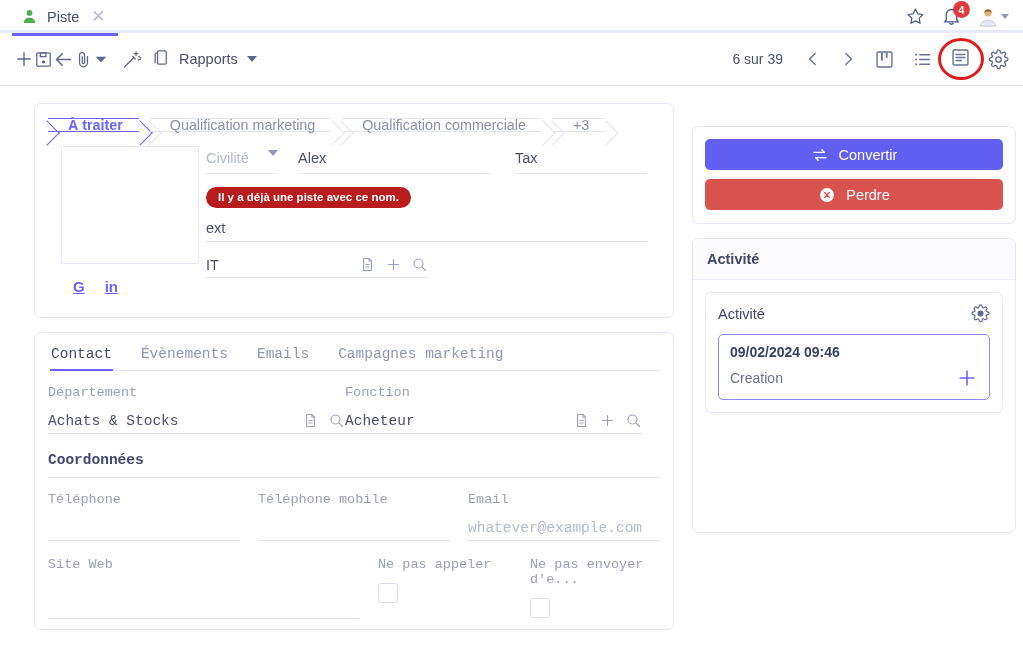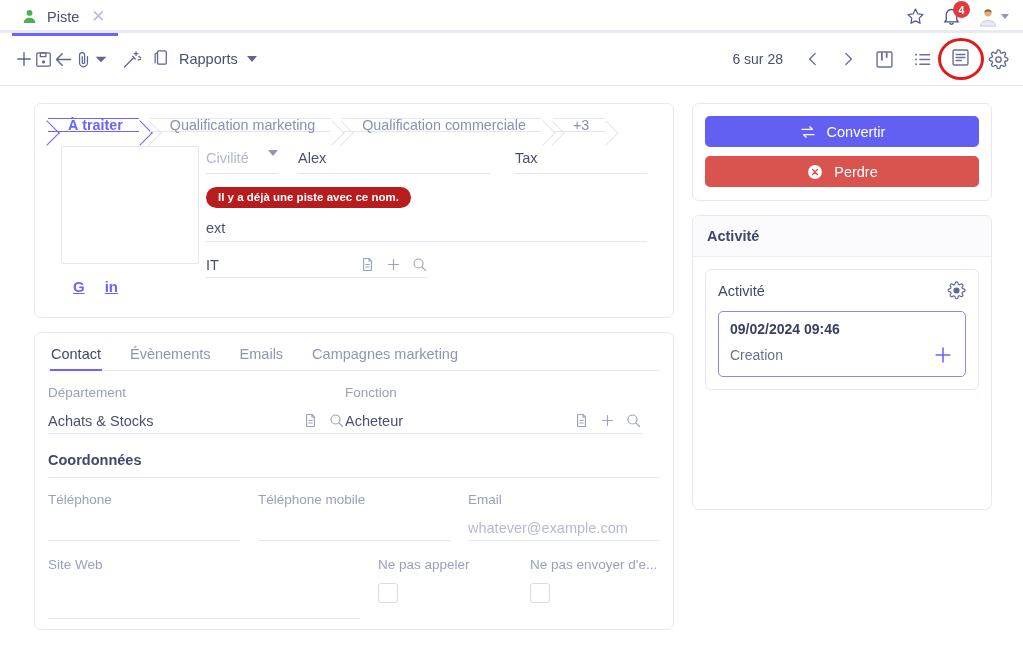--- a/index.html
+++ b/index.html
@@ -140,21 +140,21 @@
   }
 
   
   .page {
     display: flex;
     gap: 18px;
     padding: 17px 14px 0 34px;
     height: calc(670px - 33px - 54px);
   }
   .col-left { width: 640px; flex: none; }
-  .col-right { width: 300px; flex: none; }
+  .col-right { width: 324px; flex: none; margin-top: 23px; }
 
   .card {
     border: 1px solid #e6e7f5;
     border-radius: 7px;
     background: #fff;
   }
 
   
   .pipeline-card { padding: 14px 13px 16px 13px; }
   .pipeline { display: flex; align-items: center; }
@@ -260,21 +260,21 @@
     align-items: flex-end;
     border-bottom: 1px solid #e4e6f3;
     padding-bottom: 4px;
     width: 222px;
   }
   .row-3 .val { font-size: 14.5px; color: #4a4f6e; }
   .row-3 .acts { margin-left: auto; display: flex; align-items: center; gap: 9px; color: #9ca1bd; }
   .row-3 .acts svg { display: block; cursor: pointer; }
 
   
-  .tabs-card { margin-top: 14px; padding: 0 13px 10px 13px; }
+  .tabs-card { margin-top: 14px; padding: 0 13px 10px 13px; font-family: Liberation Mono, monospace; }
   .ftabs {
     display: flex;
     gap: 27px;
     border-bottom: 1px solid #e4e6f3;
     padding: 10px 2px 0 2px;
   }
   .ftab {
     font-size: 14.5px;
     color: #9095b2;
     padding: 3px 1px 8px 1px;
@@ -478,21 +478,21 @@
             <rect x="7" y="3.5" width="11" height="17" rx="1.6"></rect>
             <path d="M7 6.5H5.6A1.6 1.6 0 004 8.1v11.3"></path>
           </svg>
       </span>
       <span class="tb-label">Rapports</span>
       <span class="caret-tb"></span>
     </span>
   </div>
 
   <div class="tb-right">
-    <span class="pager-text">6 sur 28</span>
+    <span class="pager-text">6 sur 39</span>
     <span class="tb-btn">
       <svg width="18" height="18" viewBox="0 0 24 24" fill="none" stroke="#5f6690" stroke-width="1.7" stroke-linecap="round" stroke-linejoin="round">
           <path d="M15 4.5L7.5 12 15 19.5"></path>
         </svg>
     </span>
     <span class="tb-btn">
       <svg width="18" height="18" viewBox="0 0 24 24" fill="none" stroke="#5f6690" stroke-width="1.7" stroke-linecap="round" stroke-linejoin="round">
           <path d="M9 4.5L16.5 12 9 19.5"></path>
         </svg>
     </span>

